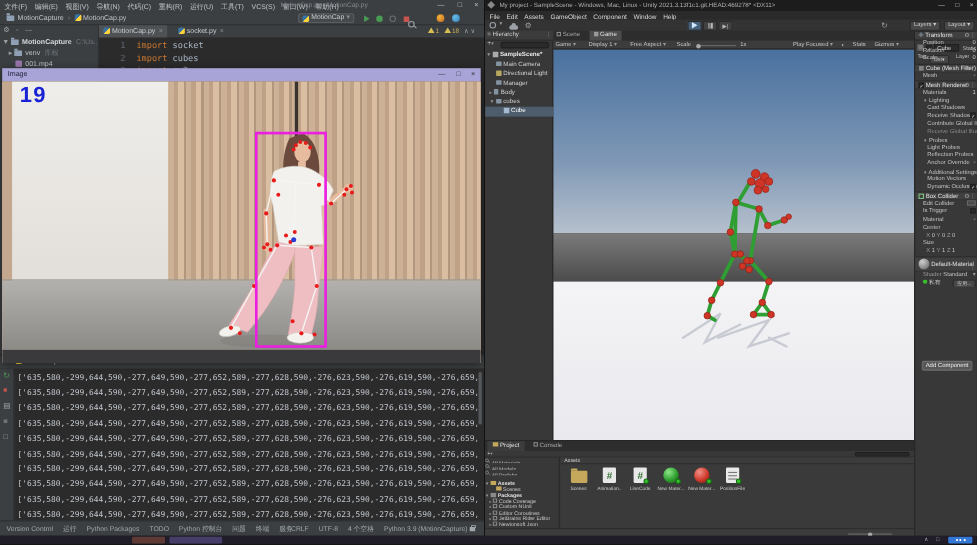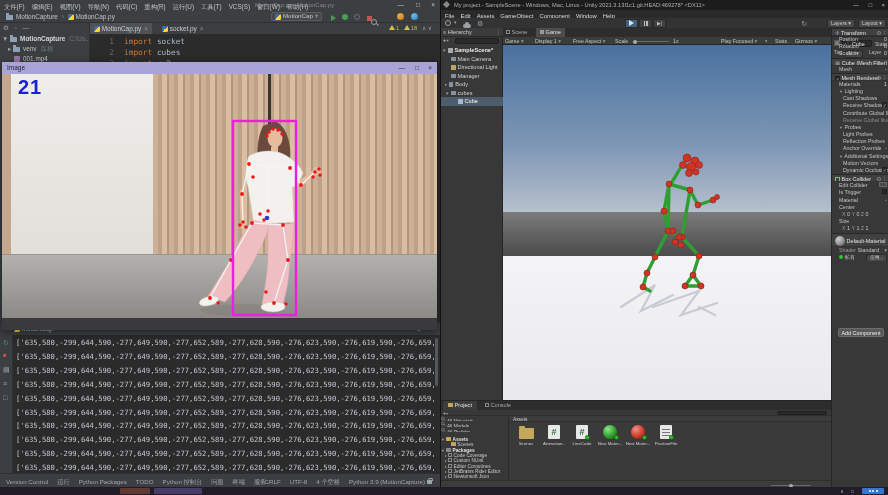--- a/index.html
+++ b/index.html
@@ -249,21 +249,21 @@
               <circle cx="286" cy="186" r="1.9"></circle>
             <circle cx="208" cy="224" r="1.9"></circle>
               <circle cx="216" cy="229" r="1.8"></circle>
               <circle cx="272" cy="229" r="1.9"></circle>
               <circle cx="284" cy="230" r="1.8"></circle>
               <circle cx="264" cy="218" r="1.8"></circle>
           </g>
           <circle cx="265" cy="144" r="2.3" fill="#2b3bd6"></circle>
           <rect x="231" y="47" width="63" height="194" fill="none" stroke="#ea1fe0" stroke-width="2.4"></rect>
         </svg>
-        <div class="frame-num">21</div>
+        <div class="frame-num">19</div>
       </div>
     </div>
   </div>
 
   <div class="u">
     <div class="r" style="left:0;top:0;width:448px;height:10px;background:#1c1c1c">
       <span class="t" style="left:3px;top:2px;width:5px;height:5px;background:#888;transform:rotate(45deg)"></span>
       <div class="t" style="left:13px;top:2px;font-size:5.7px;color:#b0b0b0;max-width:350px;overflow:hidden">My project - SampleScene - Windows, Mac, Linux - Unity 2021.3.13f1c1.git.HEAD:469278* &lt;DX11&gt;</div>
       <span class="wc" style="right:30px;top:2px;font-size:6px">—</span>
       <span class="wc" style="right:17px;top:2px;font-size:6px">□</span>

